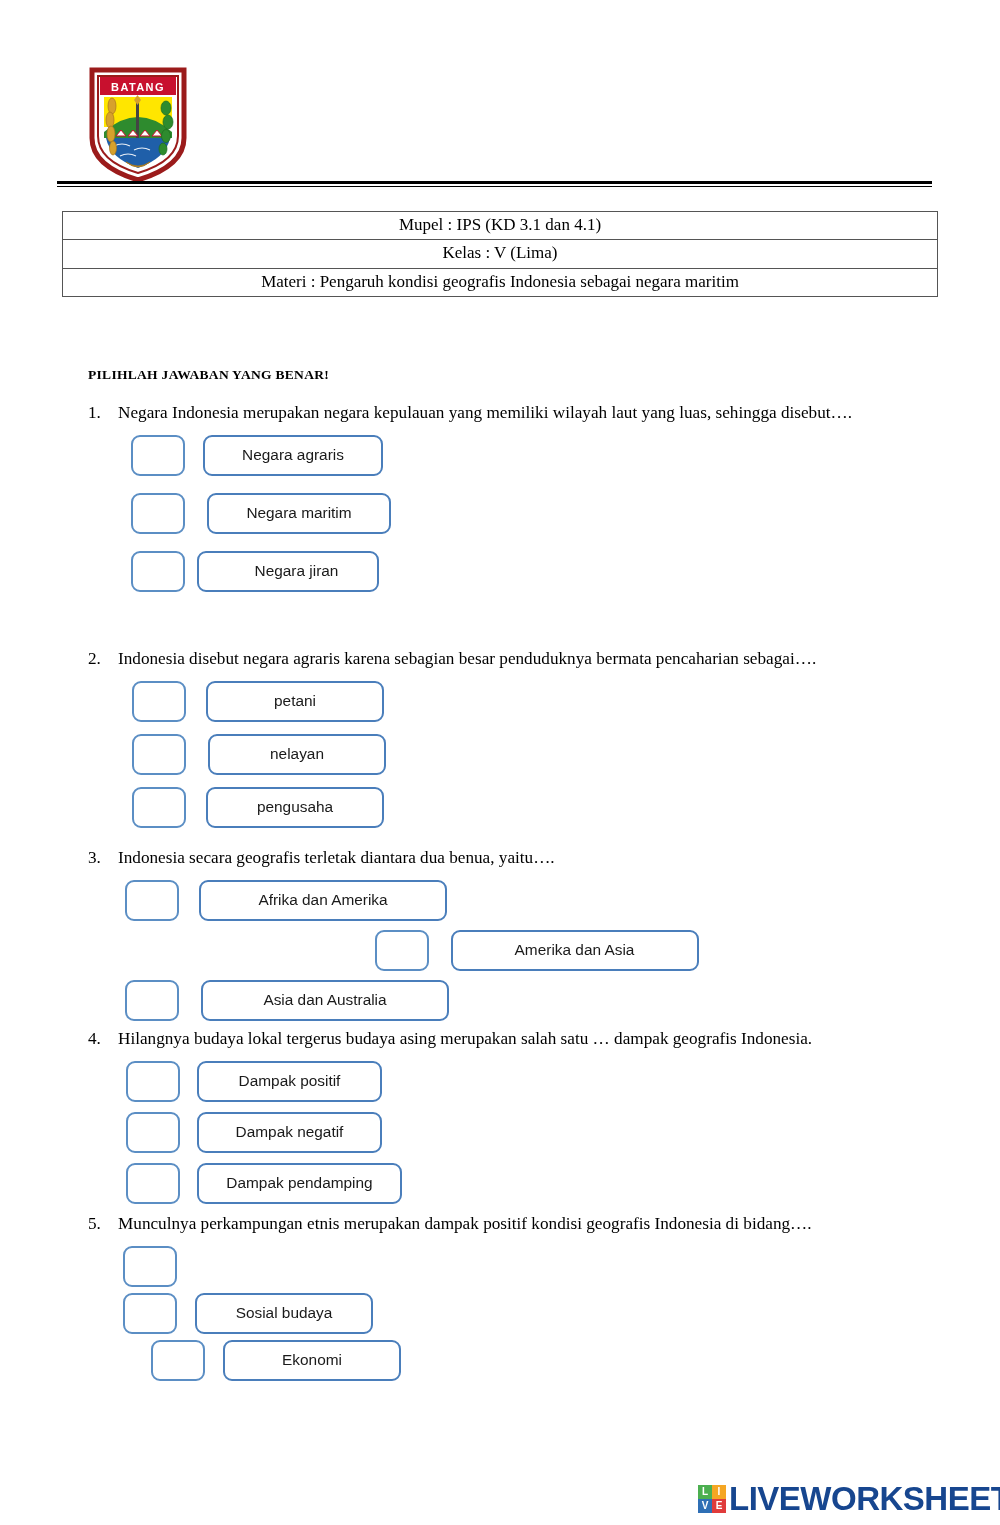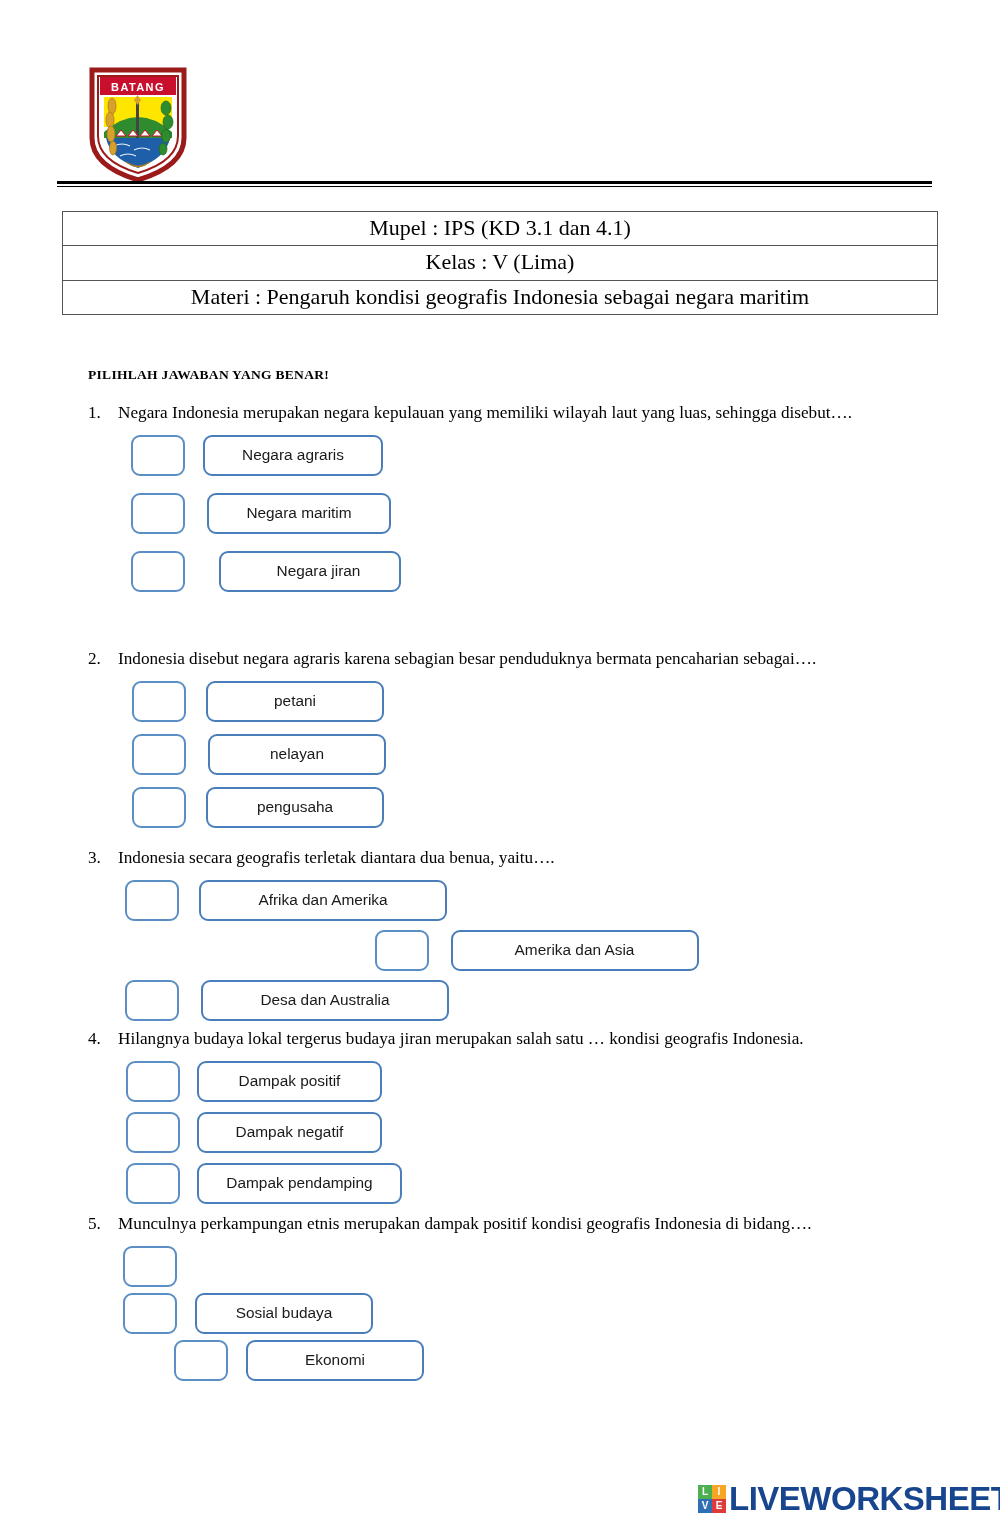--- a/index.html
+++ b/index.html
@@ -78,21 +78,21 @@
     top: 211px;
     width: 876px;
     border: 1px solid #555;
     border-collapse: collapse;
     background: #fff;
   }
   .info-table tr td {
     border: 1px solid #555;
     text-align: center;
     font-family: "Liberation Serif", serif;
-    font-size: 22px;
+    font-size: 17px;
     padding: 3px 0 4px 0;
     line-height: 1.2;
   }
 
   
   .instruction {
     position: absolute;
     left: 88px;
     top: 367px;
     font-family: "Liberation Serif", serif;
@@ -262,21 +262,21 @@
     <div class="option-row" style="margin-left:43px;margin-bottom:17px;">
       <div class="checkbox"></div>
       <div class="answer-box" style="width:180px;margin-left:18px;">Negara agraris</div>
     </div>
     <div class="option-row" style="margin-left:43px;margin-bottom:17px;">
       <div class="checkbox"></div>
       <div class="answer-box" style="width:184px;margin-left:22px;">Negara maritim</div>
     </div>
     <div class="option-row" style="margin-left:43px;">
       <div class="checkbox"></div>
-      <div class="answer-box" style="width:182px;margin-left:34px;padding-left:17px;">Negara jiran</div>
+      <div class="answer-box" style="width:182px;margin-left:12px;padding-left:17px;">Negara jiran</div>
     </div>
   </div>
 </div>
 
 <div class="question-block" style="top:647px;">
   <div class="q-line">
     <span class="q-num">2.</span>
     <span class="q-text">Indonesia disebut negara agraris karena sebagian besar penduduknya bermata pencaharian sebagai….</span>
   </div>
   <div class="options">
@@ -304,29 +304,29 @@
     <div class="option-row" style="margin-left:37px;margin-bottom:9px;">
       <div class="checkbox"></div>
       <div class="answer-box" style="width:248px;margin-left:20px;">Afrika dan Amerika</div>
     </div>
     <div class="option-row" style="margin-left:37px;margin-bottom:9px;justify-content:center;">
       <div class="checkbox"></div>
       <div class="answer-box" style="width:248px;margin-left:22px;">Amerika dan Asia</div>
     </div>
     <div class="option-row" style="margin-left:37px;">
       <div class="checkbox"></div>
-      <div class="answer-box" style="width:248px;margin-left:22px;">Desa dan Australia</div>
+      <div class="answer-box" style="width:248px;margin-left:22px;">Asia dan Australia</div>
     </div>
   </div>
 </div>
 
 <div class="question-block" style="top:1027px;">
   <div class="q-line">
     <span class="q-num">4.</span>
-    <span class="q-text">Hilangnya budaya lokal tergerus budaya jiran merupakan salah satu … kondisi geografis Indonesia.</span>
+    <span class="q-text">Hilangnya budaya lokal tergerus budaya asing merupakan salah satu … dampak geografis Indonesia.</span>
   </div>
   <div class="options">
     <div class="option-row" style="margin-left:38px;margin-bottom:10px;">
       <div class="checkbox"></div>
       <div class="answer-box" style="width:185px;margin-left:17px;">Dampak positif</div>
     </div>
     <div class="option-row" style="margin-left:38px;margin-bottom:10px;">
       <div class="checkbox"></div>
       <div class="answer-box" style="width:185px;margin-left:17px;">Dampak negatif</div>
     </div>
@@ -343,21 +343,21 @@
     <span class="q-text">Munculnya perkampungan etnis merupakan dampak positif kondisi geografis Indonesia di bidang….</span>
   </div>
   <div class="options">
     <div class="option-row" style="margin-left:35px;margin-bottom:6px;">
       <div class="checkbox"></div>
     </div>
     <div class="option-row" style="margin-left:35px;margin-bottom:6px;">
       <div class="checkbox"></div>
       <div class="answer-box" style="width:178px;margin-left:18px;">Sosial budaya</div>
     </div>
-    <div class="option-row" style="margin-left:54px;padding-left:32px;">
+    <div class="option-row" style="margin-left:31px;padding-left:32px;">
       <div class="checkbox"></div>
       <div class="answer-box" style="width:178px;margin-left:18px;">Ekonomi</div>
     </div>
   </div>
 </div>
 
 <div class="lw-logo">
   <div class="lw-grid">
     <div class="lw-cell" style="background:#4caf50;">L</div>
     <div class="lw-cell" style="background:#f5a623;">I</div>

